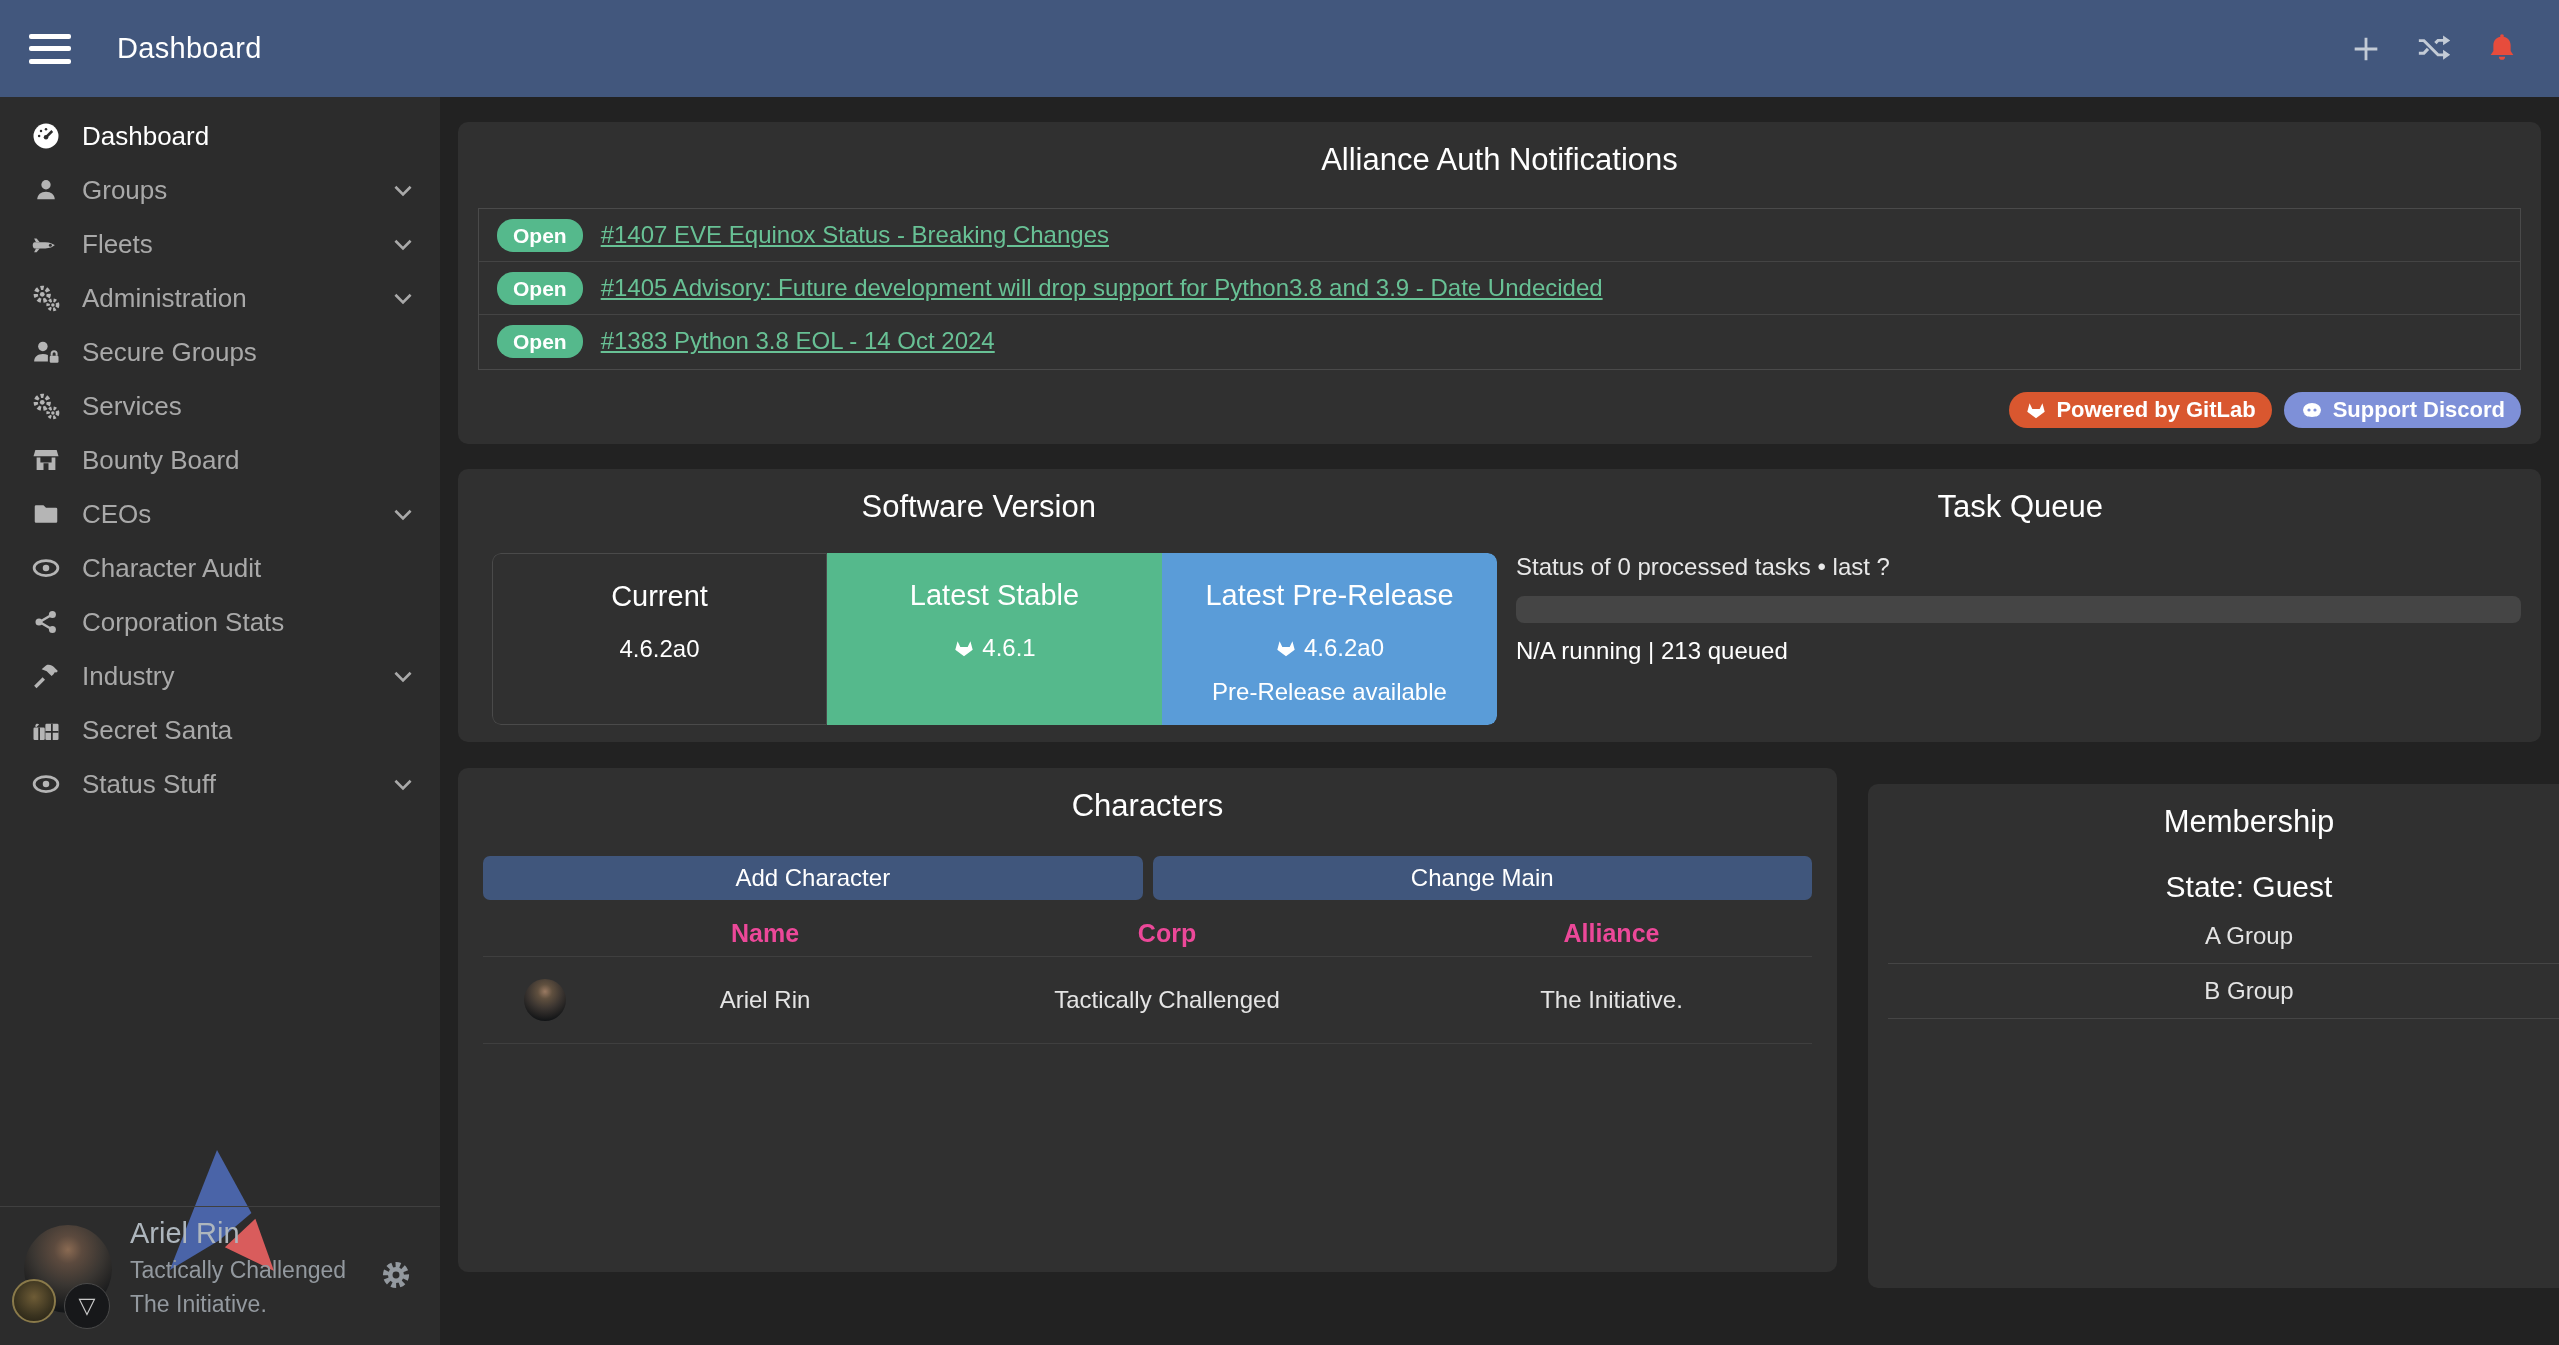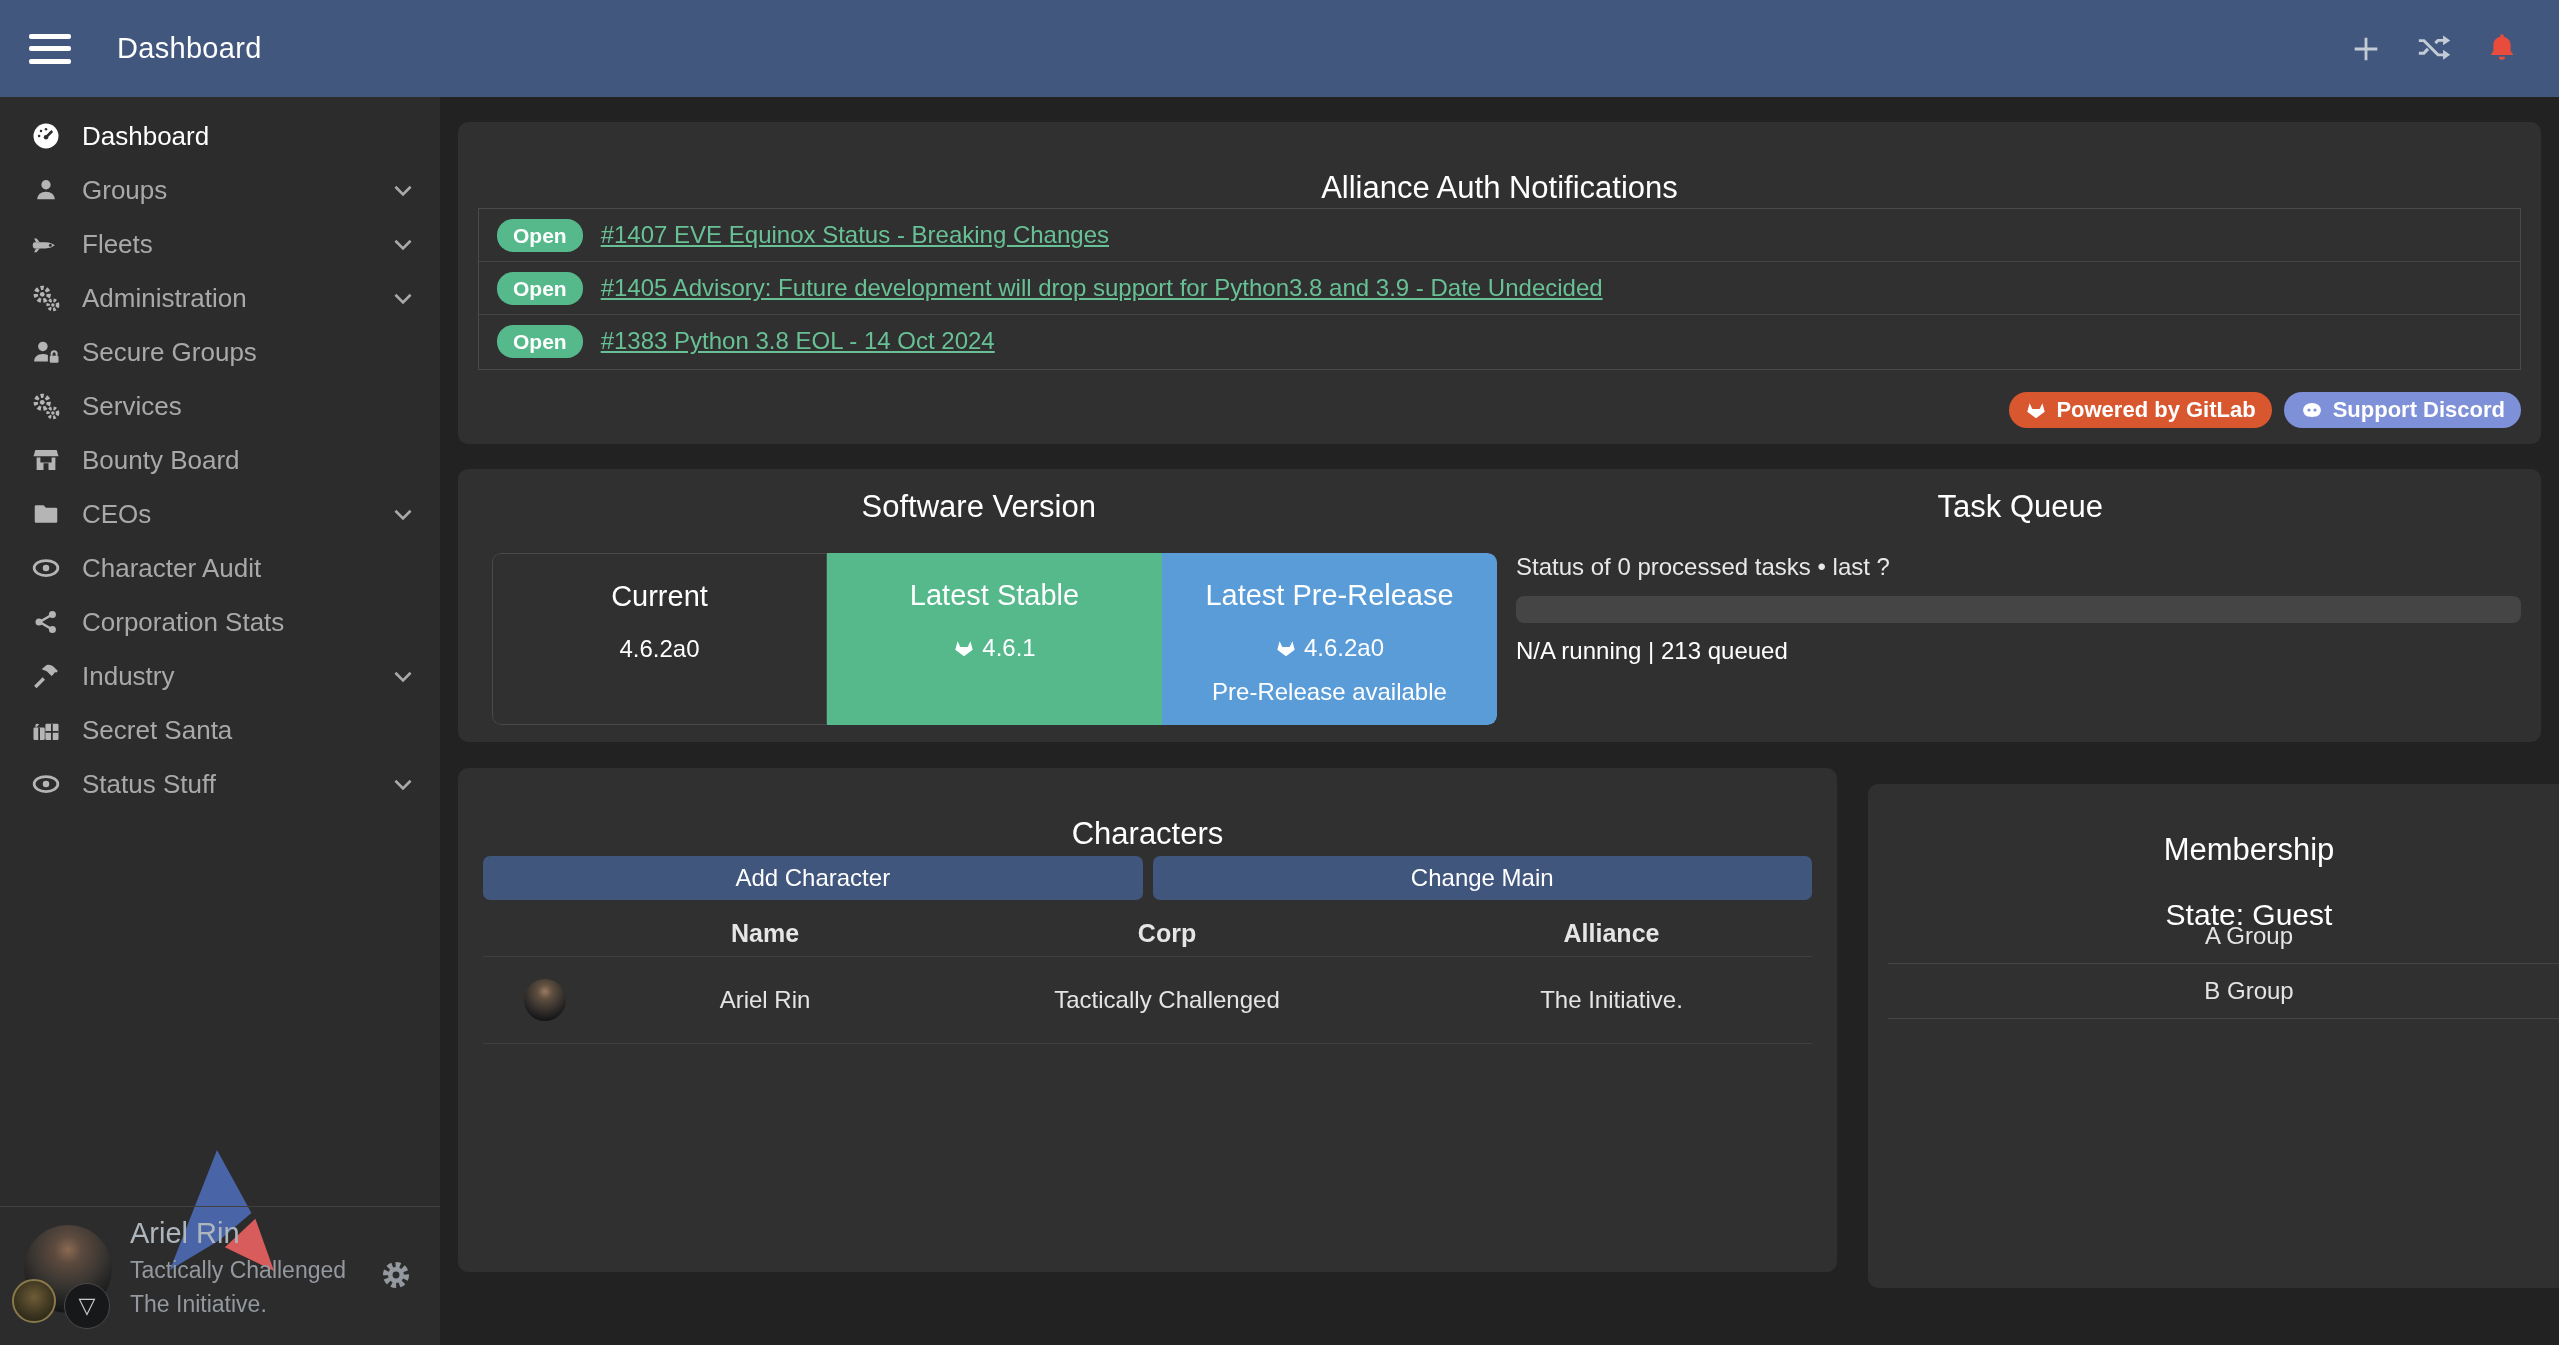--- a/index.html
+++ b/index.html
@@ -31,21 +31,21 @@
   .user-badge-a{position:absolute;left:12px;top:72px;width:44px;height:44px;border-radius:50%;
     background:radial-gradient(circle at 50% 40%,#6e5c36 0%,#3a331f 60%,#201c12 100%);border:2px solid #8a7a4a;box-sizing:border-box;}
   .user-badge-b{position:absolute;left:64px;top:76px;width:46px;height:46px;border-radius:50%;
     background:#17181a;border:1px solid #4a4a4a;box-sizing:border-box;display:flex;align-items:center;justify-content:center;color:#c9c9c9;font-size:22px;}
   .user-text{position:absolute;left:130px;top:10px;}
   .user-name{font-size:29px;color:#aeb6bd;}
   .user-sub{font-size:23px;color:#93999f;margin-top:7px;}
   .user-gear{position:absolute;right:28px;top:52px;color:#93999f;}
   
   .panel{position:absolute;background:#303030;border-radius:10px;}
-  .ptitle{text-align:center;color:#ffffff;font-size:31px;padding-top:20px;margin-top:28px;}
+  .ptitle{text-align:center;color:#ffffff;font-size:31px;padding-top:20px;}
   
   #p-notif{left:458px;top:122px;width:2083px;height:322px;}
   .notif-list{position:absolute;left:20px;right:20px;top:86px;height:160px;border:1px solid #4a4a4a;border-radius:0;}
   .notif-row{height:52px;display:flex;align-items:center;padding-left:18px;border-top:1px solid #444444;}
   .notif-row:first-child{border-top:none;}
   .badge-open{background:#55b98c;color:#ffffff;font-weight:bold;font-size:21px;padding:6px 16px;border-radius:16px;line-height:1;}
   .notif-link{color:#68c195;font-size:24px;margin-left:18px;text-decoration:underline;cursor:pointer;}
   .foot-badges{position:absolute;right:20px;bottom:16px;display:flex;gap:12px;}
   .fbadge{height:36px;display:flex;align-items:center;gap:9px;padding:0 16px;border-radius:18px;color:#ffffff;font-weight:bold;font-size:22px;cursor:pointer;}
   .fbadge.gitlab{background:#d9572f;}
@@ -65,21 +65,21 @@
   .tq-bar{position:absolute;left:1058px;right:20px;top:127px;height:27px;background:#454545;border-radius:8px;overflow:hidden;}
   .tq-fill{height:100%;width:0%;background:#55b98c;}
   .tq-summary{position:absolute;left:1058px;top:168px;font-size:24px;color:#ffffff;}
   
   #p-chars{left:458px;top:768px;width:1379px;height:504px;}
   .char-btns{position:absolute;left:25px;right:25px;top:88px;display:flex;gap:10px;}
   .btn{flex:1;height:44px;background:#40567c;border:none;border-radius:7px;color:#ffffff;font-size:24px;font-family:"Liberation Sans",sans-serif;cursor:pointer;}
   .char-table{position:absolute;left:25px;right:25px;top:142px;}
   .tr{display:grid;grid-template-columns:124px 316px 488px 1fr;align-items:center;}
   .tr.head{height:46px;}
-  .tr.head div{font-size:25px;font-weight:bold;color:#e5e5e5;text-align:center;}
+  .tr.head div{font-size:25px;font-weight:bold;color:#ec4899;text-align:center;}
   .tr.body{height:86px;border-top:1px solid #3f3f3f;border-bottom:1px solid #3f3f3f;}
   .tr.body div{font-size:24px;color:#e4e4e4;text-align:center;}
   .cell-avatar{display:flex;justify-content:center;}
   .char-portrait{width:42px;height:42px;border-radius:50%;
     background:radial-gradient(circle at 50% 30%,#9a7a62 0%,#60503f 20%,#3a3430 48%,#131517 80%);}
   
   #p-member{left:1868px;top:784px;width:762px;height:504px;}
   .mem-state{text-align:center;color:#ffffff;font-size:30px;margin-top:30px;}
   .mem-list{position:absolute;left:20px;right:20px;top:125px;}
   .mem-item{height:54px;display:flex;align-items:center;justify-content:center;font-size:24px;color:#e4e4e4;border-bottom:1px solid #454545;}

